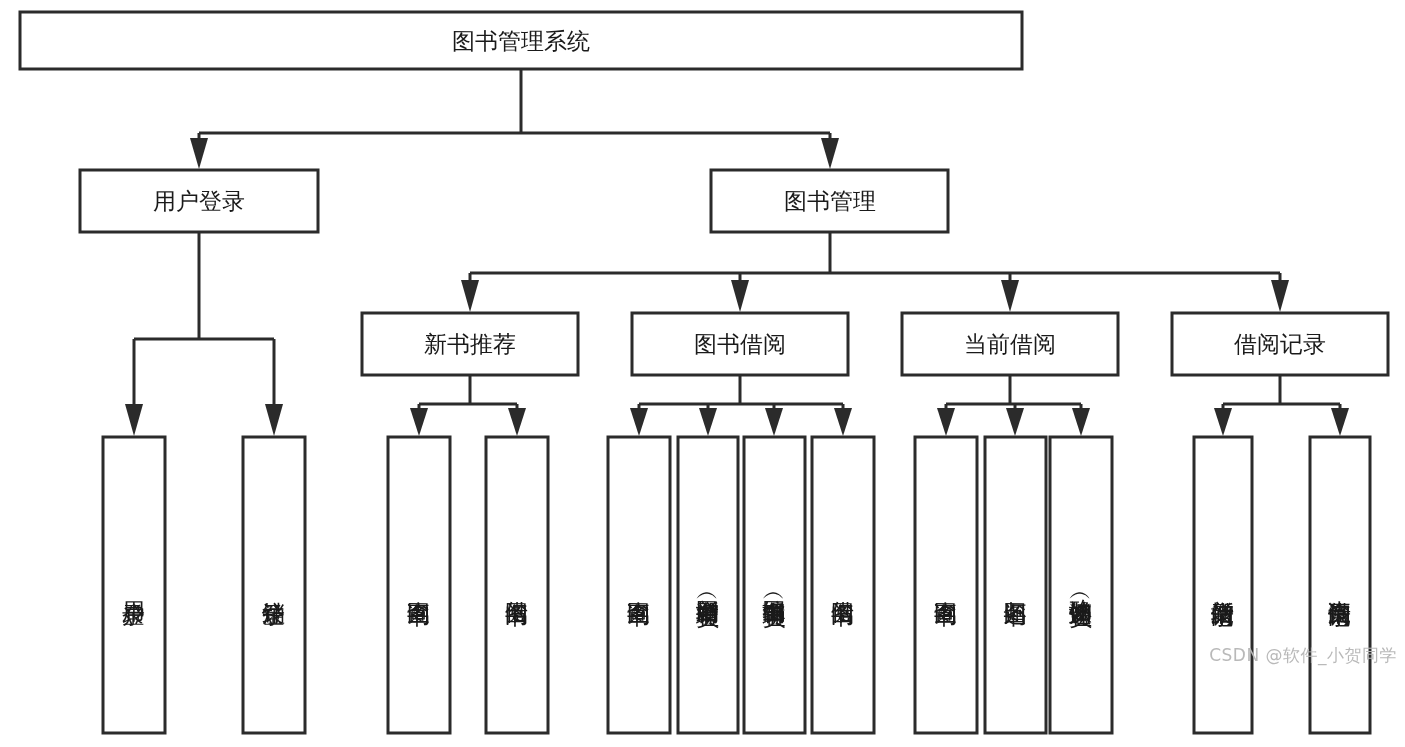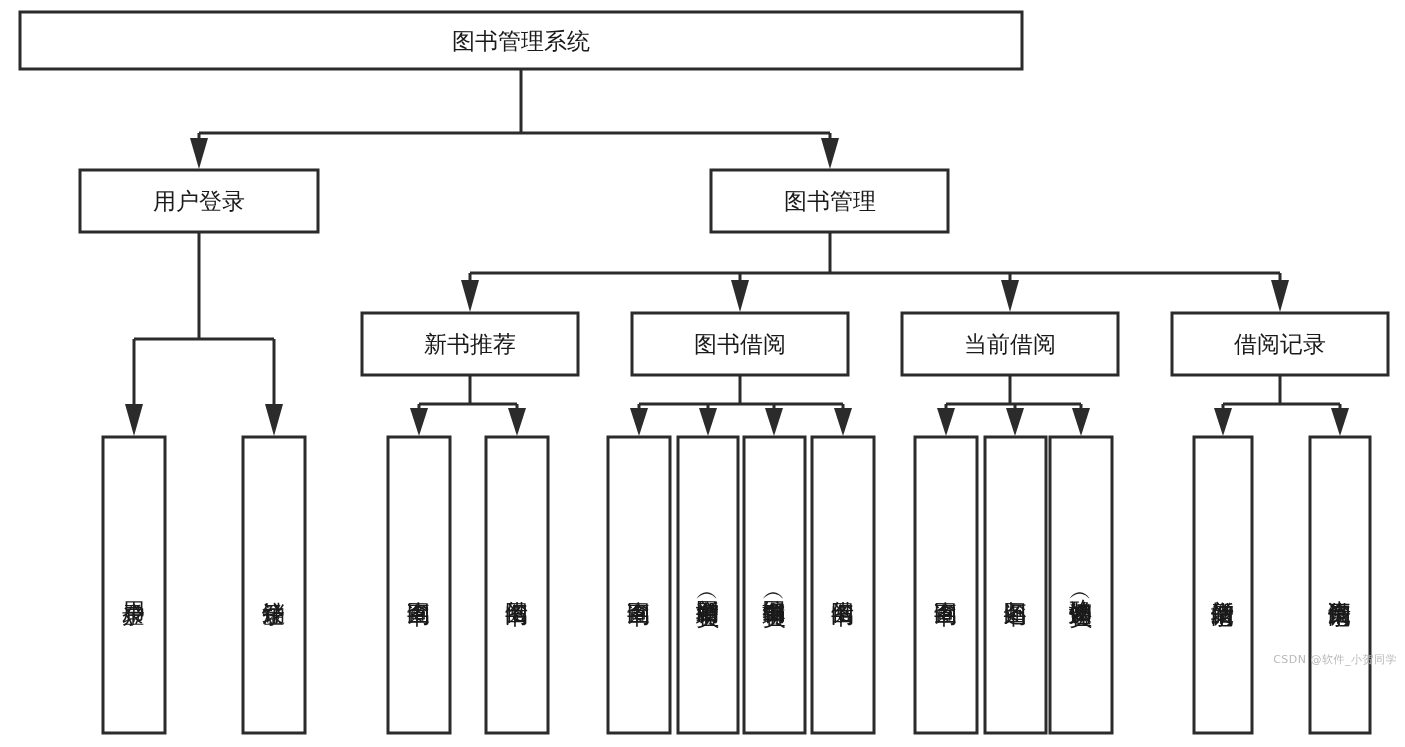--- a/index.html
+++ b/index.html
@@ -47,21 +47,21 @@
     font-family: "DejaVu Sans", "Liberation Sans", sans-serif;
     font-size: 23px;
     text-anchor: middle;
     dominant-baseline: middle;
   }
   .watermark-text {
     position: absolute;
     right: 8px;
     bottom: 5px;
     font-family: "DejaVu Sans", "Liberation Sans", sans-serif;
-    font-size: 11px;
+    font-size: 17px;
     color: #b9b9b9;
     white-space: nowrap;
     letter-spacing: 0.5px;
   }
   .leaf-label {
     position: absolute;
     font-family: "DejaVu Sans", "Liberation Sans", sans-serif;
     font-size: 23px;
     color: #1a1a1a;
     writing-mode: vertical-rl;

